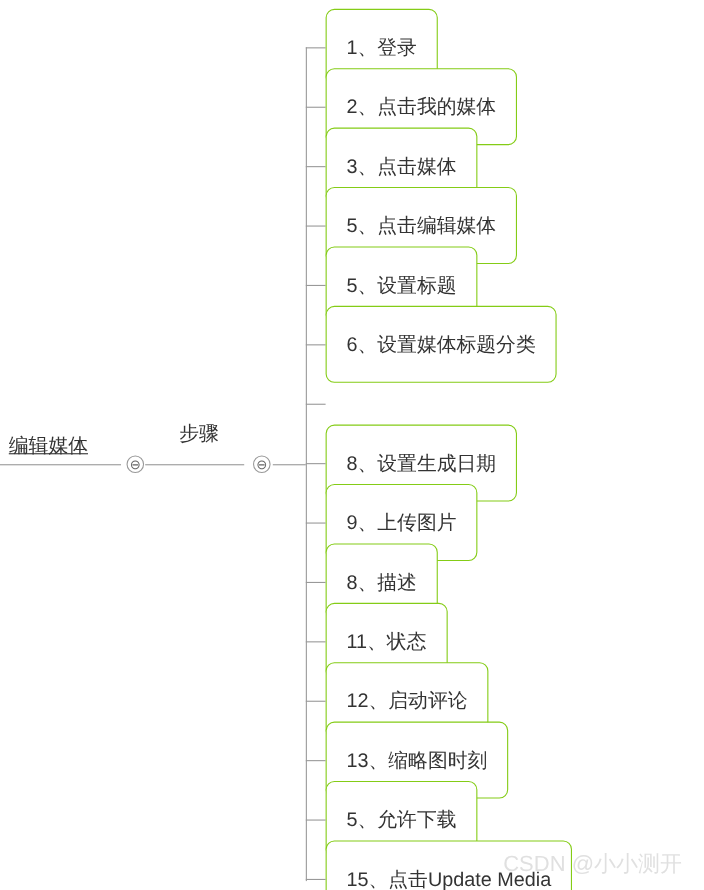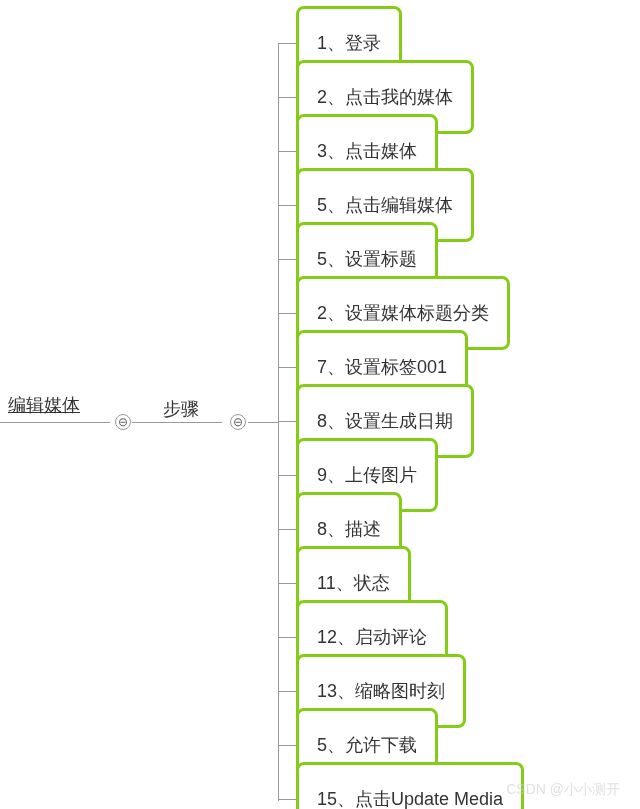--- a/index.html
+++ b/index.html
@@ -52,21 +52,21 @@
       color: #666;
       cursor: pointer;
     }
     .collapse-1 {
       left: 115px;
       top: 414px;
     }
     .mid-node {
       position: absolute;
       left: 155px;
-      top: 409px;
+      top: 394px;
       transform: translateY(-50%);
       padding: 4px 8px;
     }
     .mid-line {
       position: absolute;
       left: 132px;
       top: 422px;
       width: 90px;
       height: 1px;
       background: #999;
@@ -89,21 +89,21 @@
       top: 16px;
     }
     .leaf-item {
       position: relative;
       width: 340px;
       height: 54px;
       display: flex;
       align-items: center;
     }
     .leaf-box {
-      border: 3px solid #84cc16;
+      border: 1px solid #84cc16;
       border-radius: 8px;
       padding: 22px 18px;
       background: #fff;
       margin-left: 18px;
       white-space: nowrap;
     }
     .leaf-connector {
       position: absolute;
       left: 0;
       width: 18px;
@@ -116,21 +116,21 @@
       top: 43px;
       width: 1px;
       height: 758px;
       background: #999;
     }
     .watermark {
       position: absolute;
       right: 20px;
       bottom: 10px;
       color: #ccc;
-      font-size: 14px;
+      font-size: 20px;
       opacity: 0.6;
     }
   </style>
 </head>
 <body>
 
 <div class="mindmap">
 
   <div class="root-line"></div>
   <div class="root-node">
@@ -180,28 +180,25 @@
     </div>
     <div class="leaf-item">
       <div class="leaf-connector"></div>
       <div class="leaf-box">
         <span>5、设置标题</span>
       </div>
     </div>
     <div class="leaf-item">
       <div class="leaf-connector"></div>
       <div class="leaf-box">
-        <span>2、设置媒体标题分类</span>
-      </div>
-    </div>
-    <div class="leaf-item">
-      <div class="leaf-connector"></div>
-      <div class="leaf-box">
-        <span>7、设置标签001</span>
-      </div>
+        <span>6、设置媒体标题分类</span>
+      </div>
+    </div>
+    <div class="leaf-item">
+      <div class="leaf-connector"></div>
     </div>
     <div class="leaf-item">
       <div class="leaf-connector"></div>
       <div class="leaf-box">
         <span>8、设置生成日期</span>
       </div>
     </div>
     <div class="leaf-item">
       <div class="leaf-connector"></div>
       <div class="leaf-box">

